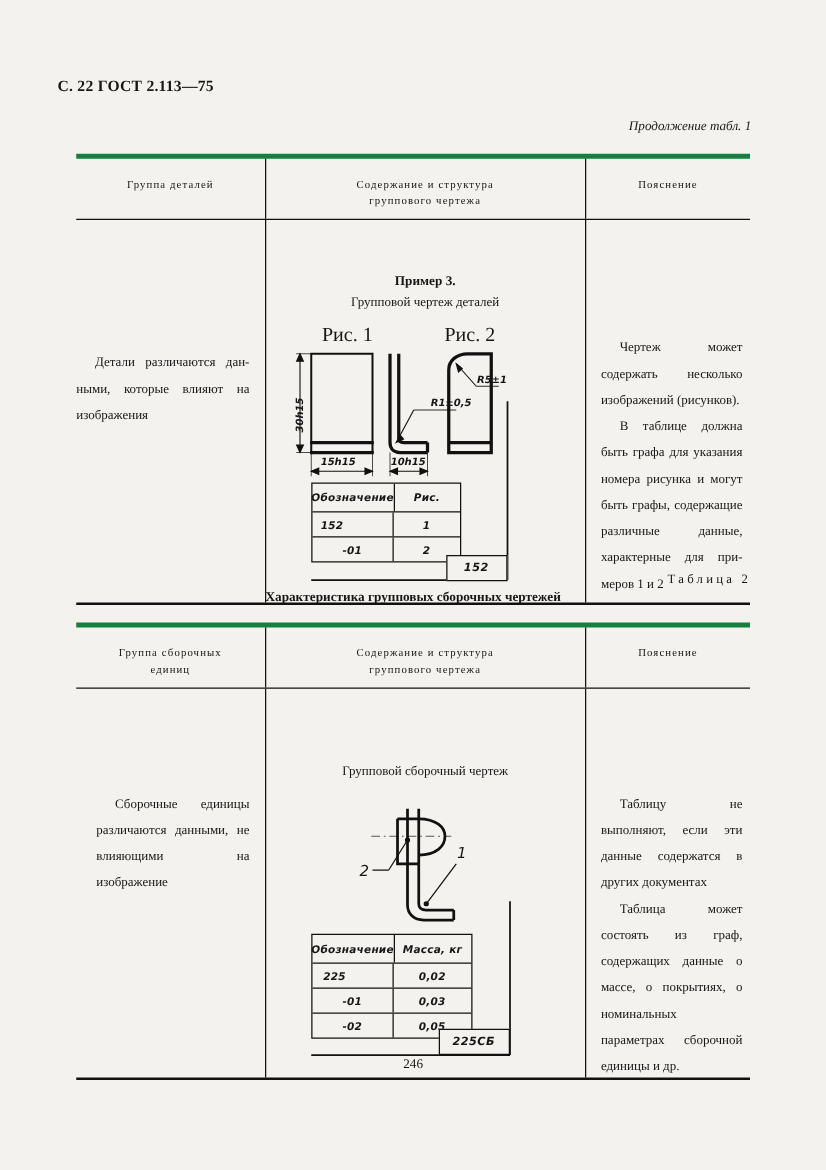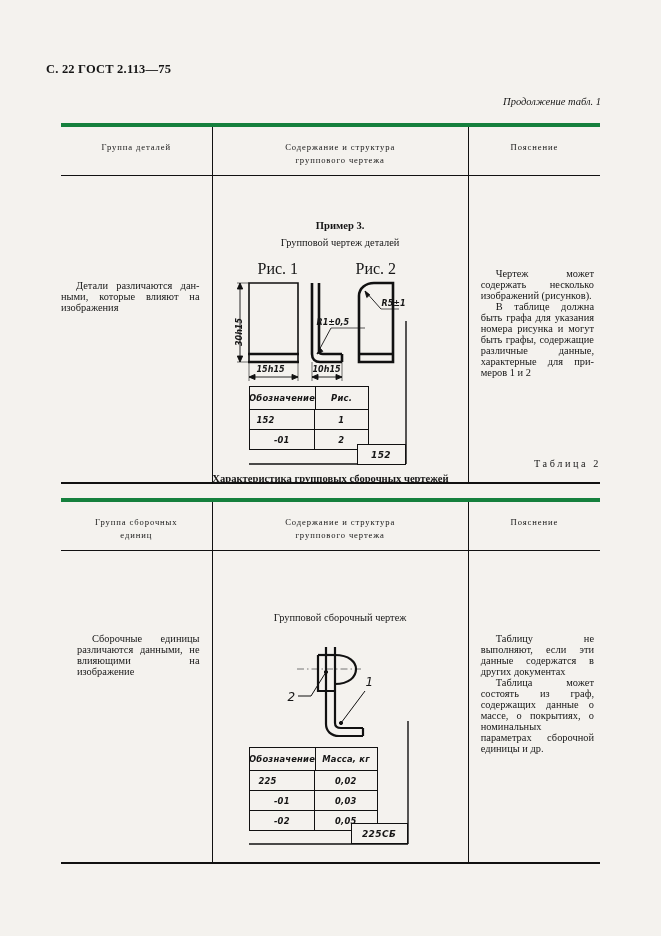--- a/index.html
+++ b/index.html
@@ -62,21 +62,21 @@
     left: 0; right: 0;
     top: 14px;
     text-align: center;
     font-size: 8.6px;
     letter-spacing: 0.9px;
     line-height: 13px;
   }
 
   .cell-text {
     font-size: 10.4px;
-    line-height: 11px;
+    line-height: 21px;
     text-align: justify;
     text-align-last: left;
     hyphens: manual;
   }
   .indent { text-indent: 15px; }
 
   
   #table1 { top: 123px; }
   #table1 .tbody { height: 306px; }
   #t1-left { position: absolute; left: 0; right: 12px; top: 104px; }
@@ -280,21 +280,21 @@
 
           <g stroke="#111" fill="none" stroke-width="1.4">
             <line x1="193" y1="145" x2="193" y2="288"></line>
             <line x1="36" y1="288" x2="193" y2="288"></line>
           </g>
         </svg>
 
         <div class="dim-lbl rot90" style="left:22px; top:170px;">30h15</div>
         <div class="dim-lbl" style="left:44px; top:189px;">15h15</div>
         <div class="dim-lbl" style="left:100px; top:189px;">10h15</div>
-        <div class="dim-lbl" style="left:104px; top:142px;">R1±0,5</div>
+        <div class="dim-lbl" style="left:132px; top:142px;">R1±0,5</div>
         <div class="dim-lbl" style="left:169px; top:123px;">R5±1</div>
 
         <div class="mini-table" style="left:36px; top:210px; width:120px;">
           <div class="mrow hdr">
             <div class="mc first" style="width:66px;">Обозначение</div>
             <div class="mc" style="width:53px;">Рис.</div>
           </div>
           <div class="mrow dat">
             <div class="mc first" style="width:66px; justify-content:flex-start; padding-left:7px;">152</div>
             <div class="mc" style="width:53px;">1</div>
@@ -407,14 +407,15 @@
 
       <div class="col-c">
         <div id="t2-right">
           <div class="cell-text indent">Таблицу не выполняют, если эти данные содержатся в других документах</div>
           <div class="cell-text indent">Таблица может состоять из граф, содержащих данные о массе, о покрытиях, о но­минальных параметрах сбо­рочной единицы и др.</div>
         </div>
       </div>
     </div>
   </div>
 
+  <div class="page-number">246</div>
 
 </div>
 
 </body></html>

